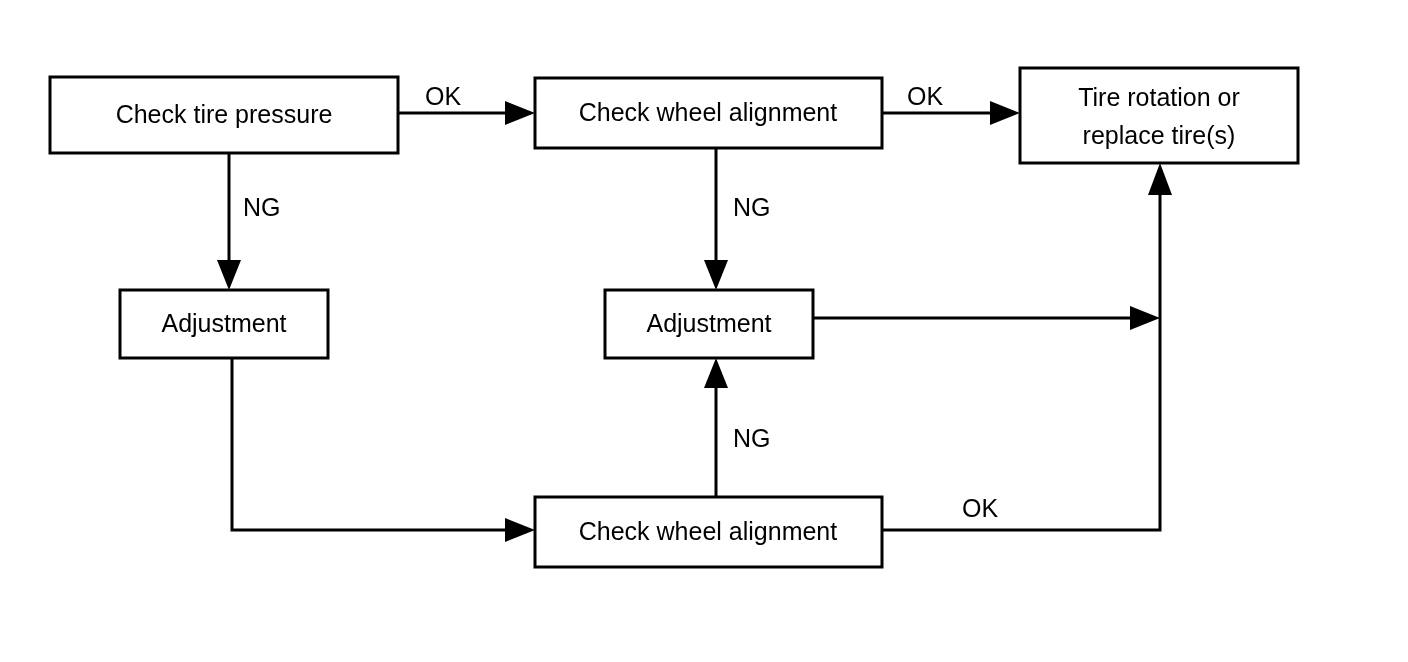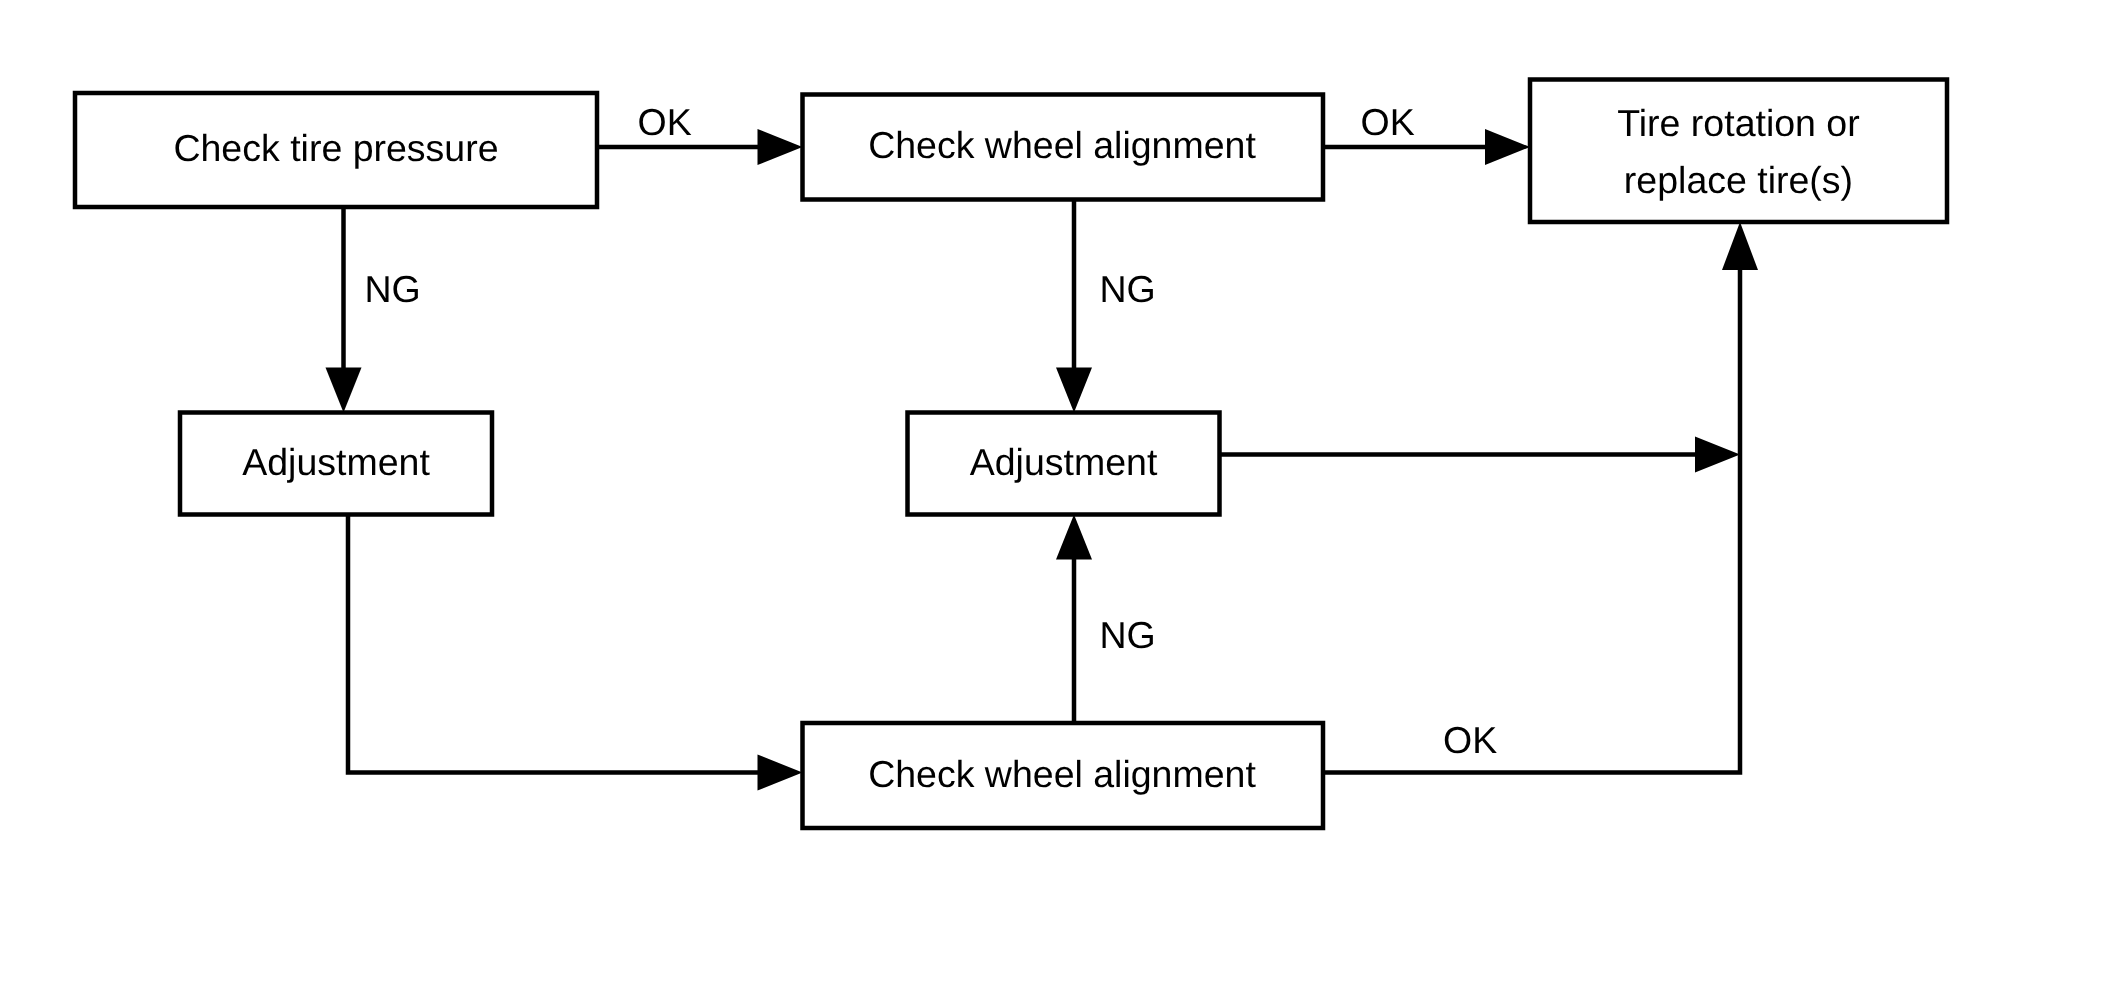--- a/index.html
+++ b/index.html
@@ -11,20 +11,21 @@
     width: 1408px;
     height: 662px;
     font-family: "Liberation Sans", sans-serif;
     overflow: hidden;
   }
   #diagram-root {
     position: relative;
     width: 1408px;
     height: 530px;
     background: #ffffff;
+    margin-top: 15px;
   }
   svg.flow {
     display: block;
     width: 1408px;
     height: 662px;
   }
   .node-rect {
     fill: #ffffff;
     stroke: #000000;
     stroke-width: 3;

